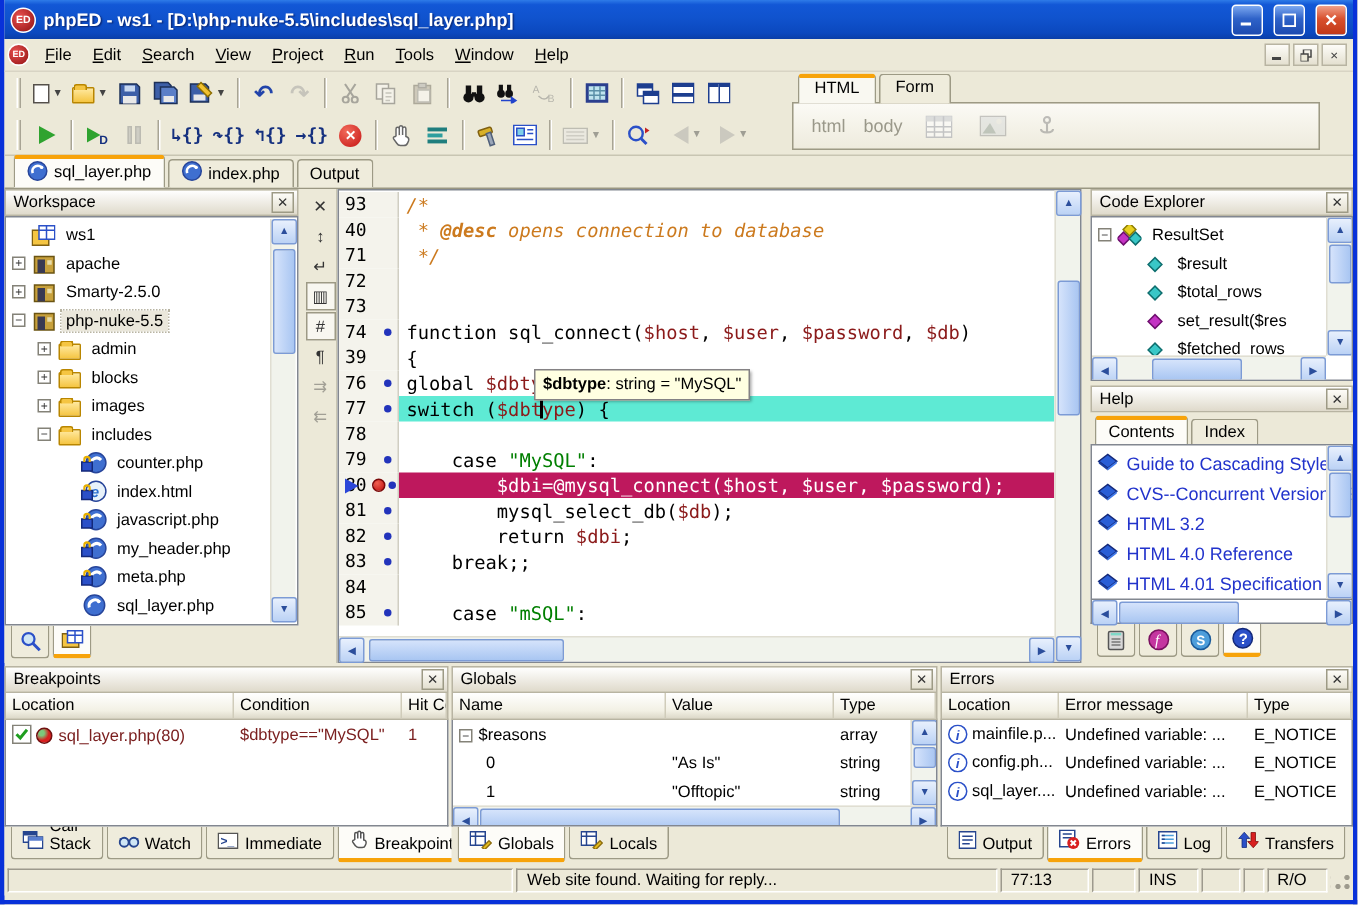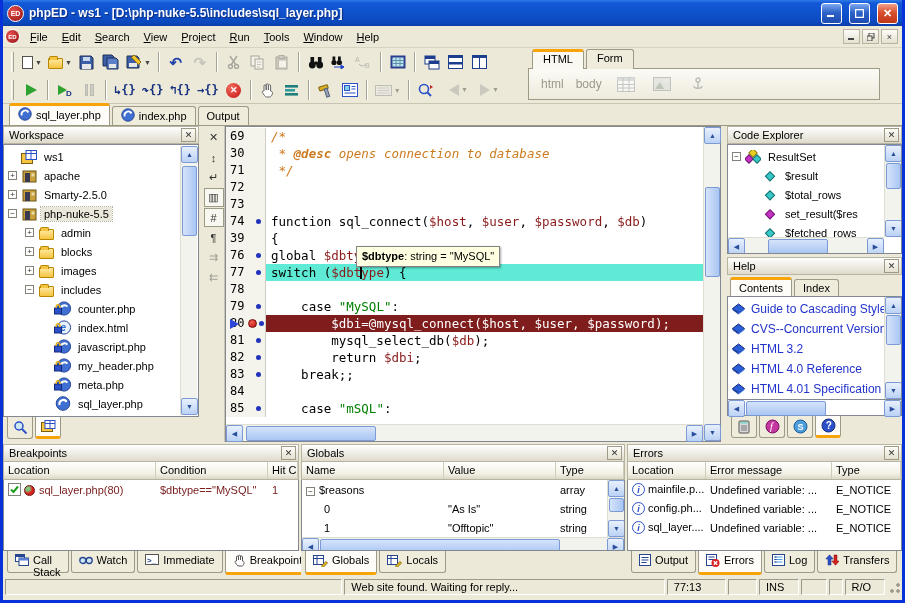--- a/index.html
+++ b/index.html
@@ -76,21 +76,21 @@
 .vsbtn{width:20px;height:19px;display:flex;align-items:center;justify-content:center;font-size:11px;color:#333;border:1px solid transparent}
 .vsbtn.pressed{background:#F8F7F0;border:1px solid #9D9A85}
 .vsbtn.dis{opacity:.4}
 .editor-area{flex:1;display:grid;grid-template-columns:1fr 17px;grid-template-rows:1fr 17px;border:1px solid #828790;background:#fff;position:relative;min-width:0}
 .code-lines{grid-area:1/1;overflow:hidden;font-family:"DejaVu Sans Mono",monospace;font-size:12.5px;line-height:17px;position:relative;padding-top:1px}
 .cline{display:flex;height:17px;white-space:pre}
 .lnum{width:26px;flex:0 0 26px;text-align:left;padding-left:4px;background:#F4F3EC;font-size:12px;color:#000}
 .lmark{width:14px;flex:0 0 14px;background:#F4F3EC;border-right:1px solid #D0CEC2;position:relative}
 .ltext{flex:1;padding-left:5px}
 .cline.cur .ltext{background:#5eead4}
-.cline.exec .ltext{background:#7f1d1d}
+.cline.exec .ltext{background:#be185d}
 .cline.exec .ltext span{color:#fff !important}
 .tok-k{font-weight:normal;color:#000}
 .tok-p{color:#000}
 .tok-v{color:#8B1A1A}
 .tok-s{color:#007F00}
 .tok-c{color:#CC7A1E;font-style:italic}
 .tok-cb{color:#CC7A1E;font-style:italic;font-weight:bold}
 .bdot{position:absolute;left:4px;top:6px;width:5px;height:5px;border-radius:50%;background:#2233BB}
 .bp-dot{position:absolute;left:-4px;top:4px;width:9px;height:9px;border-radius:50%;background:radial-gradient(circle at 35% 30%,#F06050,#C01010);border:1px solid #7A0808}
 .exec-arrow{position:absolute;left:-22px;top:4px;width:0;height:0;border-left:9px solid #2B46D8;border-top:5px solid transparent;border-bottom:5px solid transparent}
@@ -118,21 +118,21 @@
 .helptabs-bottom{height:26px;flex:0 0 26px;display:flex;align-items:flex-start;gap:2px;padding-left:4px;background:#ECE9D8}
 
 .bottom{height:135px;flex:0 0 135px;display:flex;gap:2px;padding-top:2px}
 .bpanel{display:flex;flex-direction:column;min-width:0}
 .colhdr{height:18px;flex:0 0 18px;display:grid;background:linear-gradient(180deg,#FFFFFF,#F2F0E4 70%,#DCD8C8);border:1px solid #B8B4A2;border-top:none}
 .colhdr span{padding:2px 4px;border-right:1px solid #D0CCBA;overflow:hidden;white-space:nowrap}
 .pbody{flex:1;background:#fff;border:1px solid #828790;border-top:none;overflow:hidden;position:relative}
 .prow{display:grid;height:19px;align-items:center;white-space:nowrap}
 .prow>span{padding:0 4px;overflow:hidden}
 .btabs{height:26px;flex:0 0 26px;display:flex;align-items:flex-start;gap:2px;padding-left:4px;background:#ECE9D8}
-.btab{display:flex;align-items:flex-start;gap:4px;padding:3px 7px;border:1px solid #9D9A85;border-top:none;border-radius:0 0 3px 3px;background:#EFECDC;height:22px}
+.btab{display:flex;align-items:flex-end;gap:4px;padding:3px 7px;border:1px solid #9D9A85;border-top:none;border-radius:0 0 3px 3px;background:#EFECDC;height:22px}
 .btab.active{background:#FDFCF8;border-bottom:3px solid #F7A30A;height:24px}
 .mono-maroon{color:#7B2020}
 .chk{width:13px;height:13px;border:1px solid #848278;background:#fff;display:inline-flex;align-items:center;justify-content:center;margin-right:3px}
 .ballbp{width:11px;height:11px;border-radius:50%;background:radial-gradient(circle at 30% 30%,#7CC87C 20%,#D82020 55%);border:1px solid #701010;display:inline-block;margin-right:4px;vertical-align:-2px}
 .infoicon{width:13px;height:13px;border-radius:50%;background:#fff;border:1px solid #2B50C8;color:#2B50C8;font-size:9px;font-weight:bold;font-style:italic;display:inline-flex;align-items:center;justify-content:center;margin-right:3px}
 
 .statusbar{height:20px;flex:0 0 20px;display:flex;gap:2px;align-items:center;padding:1px 2px;background:#ECE9D8}
 .seg{height:16px;border:1px solid;border-color:#9D9A8D #FFF #FFF #9D9A8D;display:flex;align-items:center;padding:0 6px;white-space:nowrap;overflow:hidden}
 .gripdots{width:14px;height:14px;margin-left:auto;background:
  radial-gradient(circle at 11px 11px,#9D9A8D 1.5px,transparent 2px),
@@ -635,22 +635,22 @@
           <span class="vsbtn">↕</span>
           <span class="vsbtn">↵</span>
           <span class="vsbtn pressed">▥</span>
           <span class="vsbtn pressed">#</span>
           <span class="vsbtn">¶</span>
           <span class="vsbtn dis">⇉</span>
           <span class="vsbtn dis">⇇</span>
         </div>
         <div class="editor-area">
           <div class="code-lines" id="code-lines">
-              <div class="cline  "><span class="lnum">69</span><span class="lmark"></span><span class="ltext"><span class="tok-c">/*</span></span></div>
-              <div class="cline  "><span class="lnum">30</span><span class="lmark"></span><span class="ltext"><span class="tok-c"> * </span><span class="tok-cb">@desc</span><span class="tok-c"> opens connection to database</span></span></div>
+              <div class="cline  "><span class="lnum">93</span><span class="lmark"></span><span class="ltext"><span class="tok-c">/*</span></span></div>
+              <div class="cline  "><span class="lnum">40</span><span class="lmark"></span><span class="ltext"><span class="tok-c"> * </span><span class="tok-cb">@desc</span><span class="tok-c"> opens connection to database</span></span></div>
               <div class="cline  "><span class="lnum">71</span><span class="lmark"></span><span class="ltext"><span class="tok-c"> */</span></span></div>
               <div class="cline  "><span class="lnum">72</span><span class="lmark"></span><span class="ltext"></span></div>
               <div class="cline  "><span class="lnum">73</span><span class="lmark"></span><span class="ltext"></span></div>
               <div class="cline  "><span class="lnum">74</span><span class="lmark"><span class="bdot"></span></span><span class="ltext"><span class="tok-k">function</span><span class="tok-p"> sql_connect(</span><span class="tok-v">$host</span><span class="tok-p">, </span><span class="tok-v">$user</span><span class="tok-p">, </span><span class="tok-v">$password</span><span class="tok-p">, </span><span class="tok-v">$db</span><span class="tok-p">)</span></span></div>
               <div class="cline  "><span class="lnum">39</span><span class="lmark"></span><span class="ltext"><span class="tok-p">{</span></span></div>
               <div class="cline  "><span class="lnum">76</span><span class="lmark"><span class="bdot"></span></span><span class="ltext"><span class="tok-k">global</span><span class="tok-p"> </span><span class="tok-v">$dbty</span></span></div>
               <div class="cline cur "><span class="lnum">77</span><span class="lmark"><span class="bdot"></span></span><span class="ltext"><span class="tok-k">switch</span><span class="tok-p"> (</span><span class="tok-v">$dbt</span><span class="caret"></span><span class="tok-v">ype</span><span class="tok-p">) {</span></span></div>
               <div class="cline  "><span class="lnum">78</span><span class="lmark"></span><span class="ltext"></span></div>
               <div class="cline  "><span class="lnum">79</span><span class="lmark"><span class="bdot"></span></span><span class="ltext"><span class="tok-p">    </span><span class="tok-k">case</span><span class="tok-p"> </span><span class="tok-s">"MySQL"</span><span class="tok-p">:</span></span></div>
               <div class="cline  exec"><span class="lnum">80</span><span class="lmark"><span class="exec-arrow"></span><span class="bp-dot"></span><span class="bdot" style="left:7px"></span></span><span class="ltext"><span class="tok-p">        </span><span class="tok-v">$dbi</span><span class="tok-p">=@mysql_connect(</span><span class="tok-v">$host</span><span class="tok-p">, </span><span class="tok-v">$user</span><span class="tok-p">, </span><span class="tok-v">$password</span><span class="tok-p">);</span></span></div>

